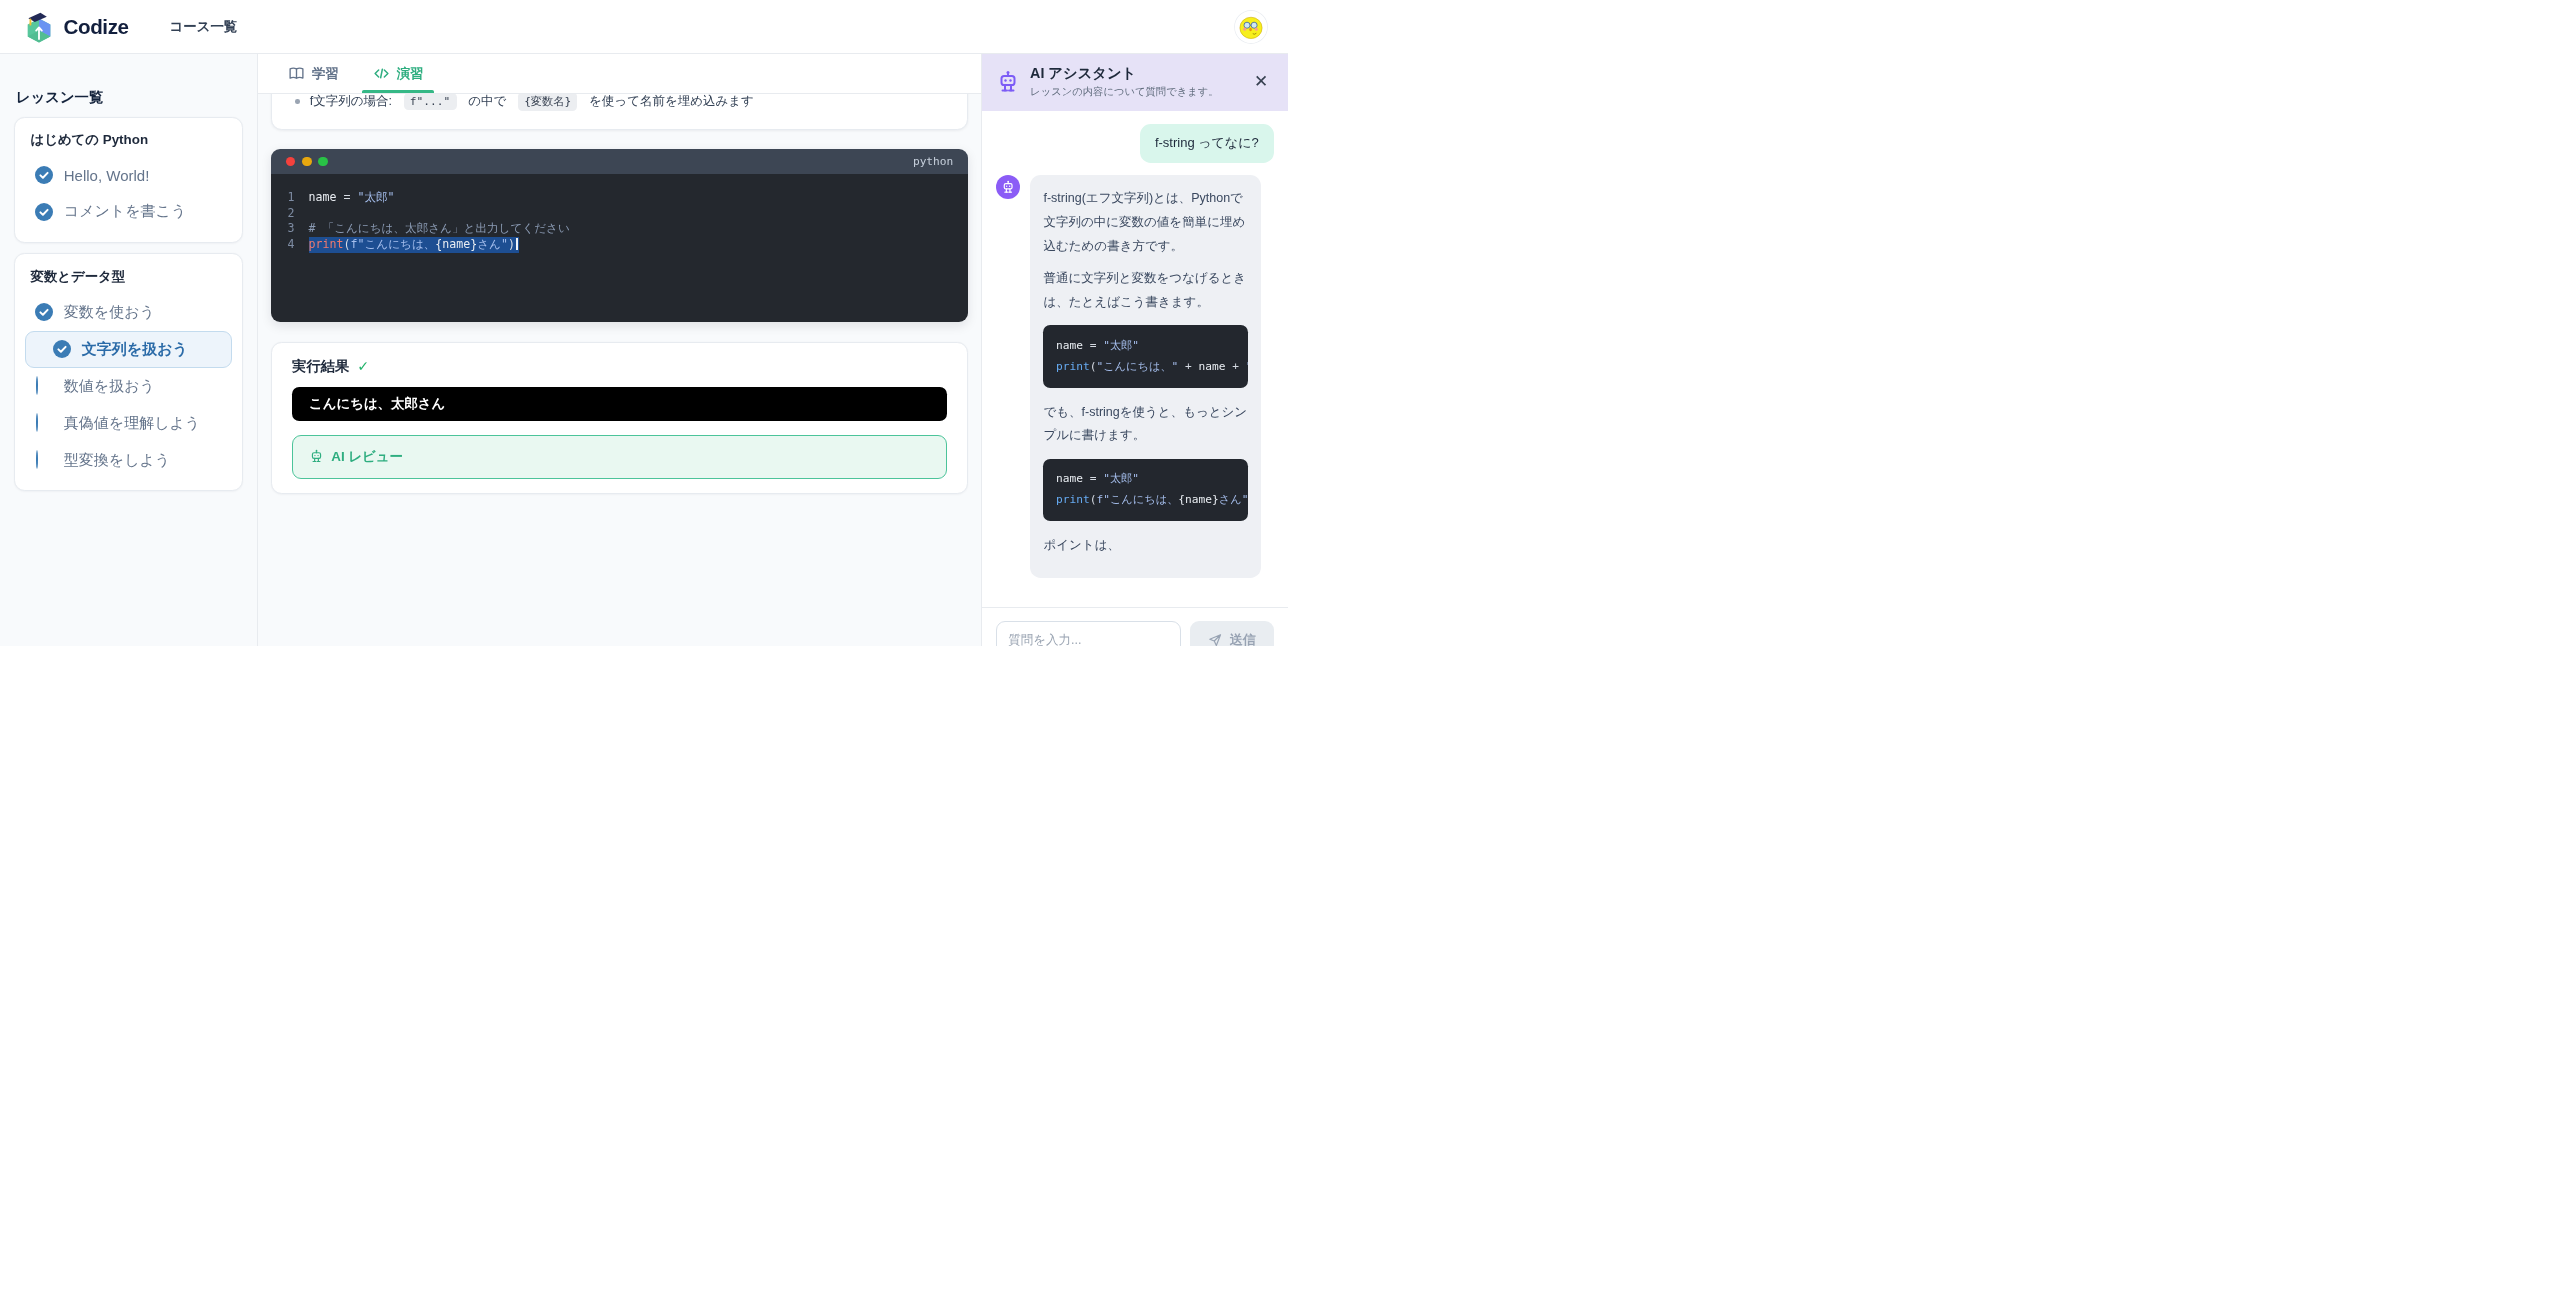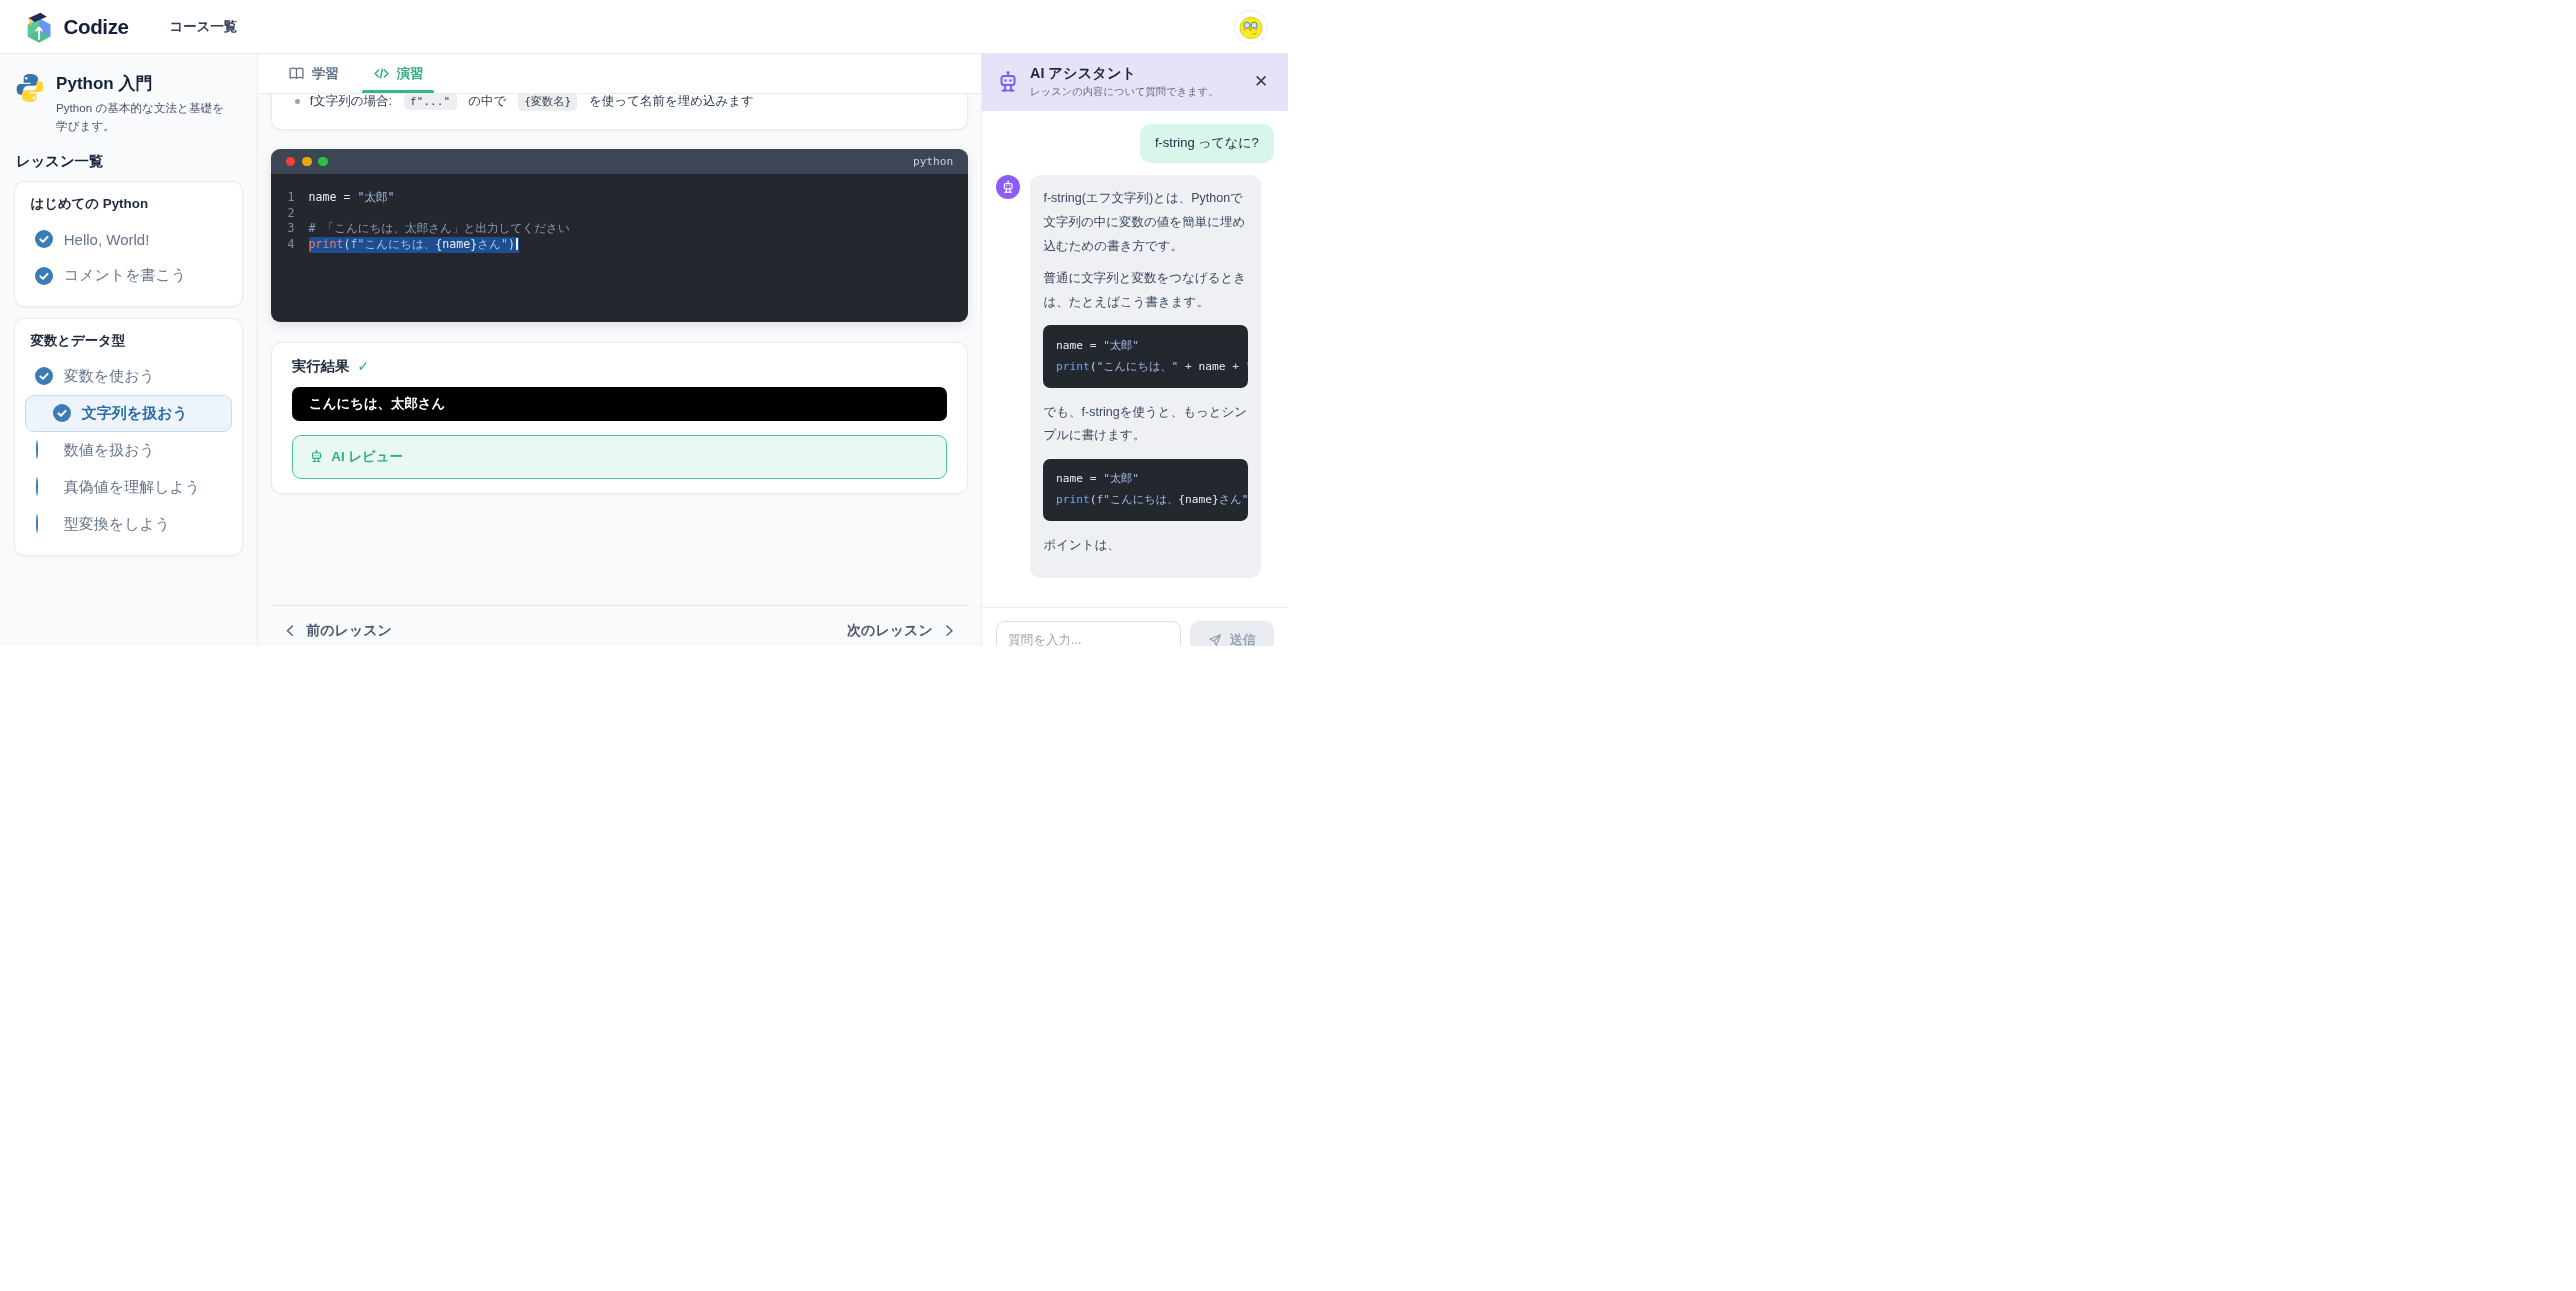--- a/index.html
+++ b/index.html
@@ -177,34 +177,20 @@
         <circle cx="11" cy="20.5" r="1.8" fill="#f7a08a"></circle>
         <circle cx="24" cy="20.5" r="1.8" fill="#f7a08a"></circle>
         <path d="M24 25 q-2 2 -4 0.5" stroke="#8a7b08" stroke-width="0.9" fill="none"></path>
       </svg>
     </div>
   </header>
 
   <div class="shell">
 
     <aside class="sidebar">
-      <div class="course-head">
-        <span style="display:flex; margin-top:1.8px;">
-          <svg width="32" height="32" viewBox="0 0 48 48">
-            <path d="M24 3c-8.5 0-9.5 4-9.5 7.5V16h10v2H9.5C5.5 18 4 21.5 4 26s1.5 8 5.5 8H14v-6.5c0-4 3.2-7 7.2-7h9.6c3.2 0 5.2-2.2 5.2-5.4v-4.6C36 6.5 32.5 3 24 3z" fill="#3776ab"></path>
-            <circle cx="18.4" cy="9.4" r="2" fill="#fff"></circle>
-            <path d="M24 45c8.5 0 9.5-4 9.5-7.5V32h-10v-2h15c4 0 5.5-3.5 5.5-8s-1.5-8-5.5-8H34v6.5c0 4-3.2 7-7.2 7h-9.6c-3.2 0-5.2 2.2-5.2 5.4v4.6C12 41.5 15.5 45 24 45z" fill="#ffd43b"></path>
-            <circle cx="29.6" cy="38.6" r="2" fill="#fff"></circle>
-          </svg>
-        </span>
-        <div>
-          <div class="course-title">Python 入門</div>
-          <div class="course-desc">Python の基本的な文法と基礎を学びます。</div>
-        </div>
-      </div>
 
 
       <div class="lessons-heading">レッスン一覧</div>
       <div id="groups">
           <div class="card group-card">
             <div class="group-title">はじめての Python</div>
             <div class="lesson-item">
               <span class="li-ic"><svg width="18" height="18" viewBox="0 0 20 20">
                   <circle cx="10" cy="10" r="10" fill="#3b7cb5"></circle>
                   <polyline points="6,10.4 8.8,13 14,7.6" fill="none" stroke="#fff" stroke-width="2.2" stroke-linecap="round" stroke-linejoin="round"></polyline>
@@ -334,44 +320,20 @@
                     <line x1="15" y1="15" x2="15" y2="20"></line>
                     <line x1="6.5" y1="20" x2="11" y2="20"></line>
                     <line x1="13" y1="20" x2="17.5" y2="20"></line>
                 </svg>
               </span>
               <span>AI レビュー</span>
             </div>
           </div>
         </section>
 
-        <nav class="pager">
-          <a class="pg-prev">
-            <div class="pg-main">
-              <span style="display:flex">
-                <svg width="13.4" height="13.4" viewBox="0 0 16 16" fill="none" stroke="#5b6878" stroke-width="1.8" stroke-linecap="round" stroke-linejoin="round">
-                    <polyline points="10,2.5 4,8 10,13.5"></polyline>
-                  </svg>
-              </span>
-              <span>前のレッスン</span>
-            </div>
-
-          </a>
-          <a class="pg-next">
-            <div class="pg-main">
-              <span>次のレッスン</span>
-              <span style="display:flex">
-                <svg width="13.4" height="13.4" viewBox="0 0 16 16" fill="none" stroke="#5b6878" stroke-width="1.8" stroke-linecap="round" stroke-linejoin="round">
-                    <polyline points="6,2.5 12,8 6,13.5"></polyline>
-                  </svg>
-              </span>
-            </div>
-
-          </a>
-        </nav>
       </div>
     </main>
 
     <aside class="assistant">
       <div class="as-head">
         <span class="as-bot">
           <svg width="24" height="24" viewBox="0 0 24 24" fill="none" stroke="currentColor" stroke-width="2" stroke-linecap="round">
             <circle cx="12" cy="2.6" r="1.5" fill="currentColor" stroke="none"></circle>
               <line x1="12" y1="4.2" x2="12" y2="6"></line>
             <rect x="5.5" y="6" width="13" height="9" rx="2.6"></rect>

